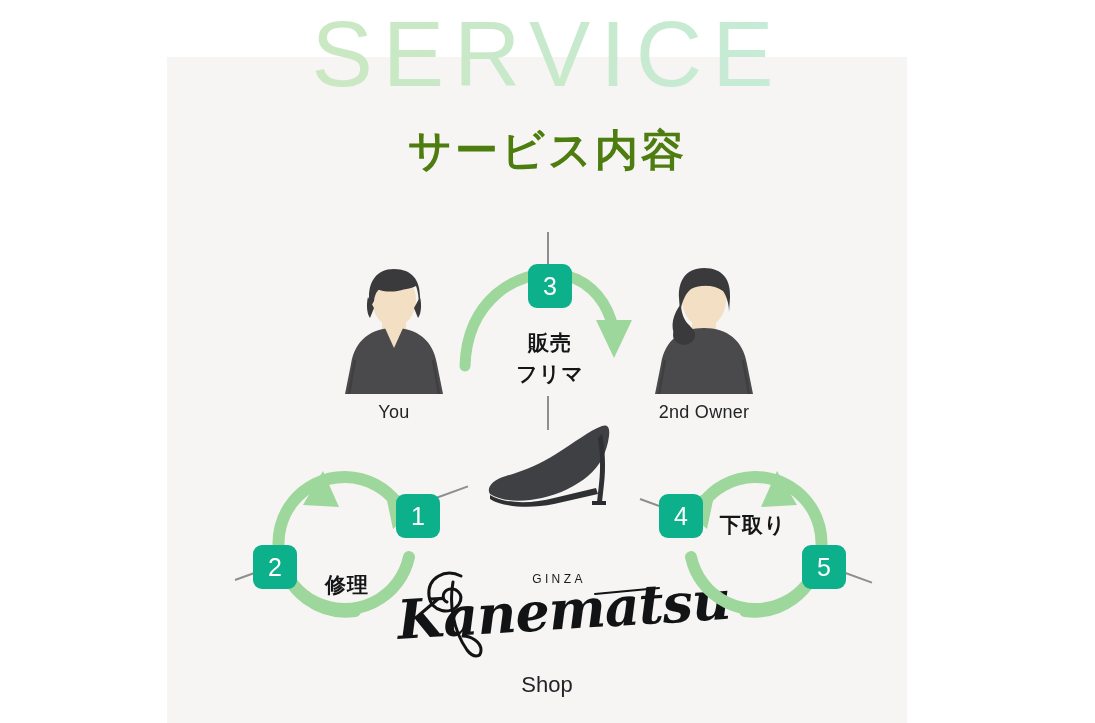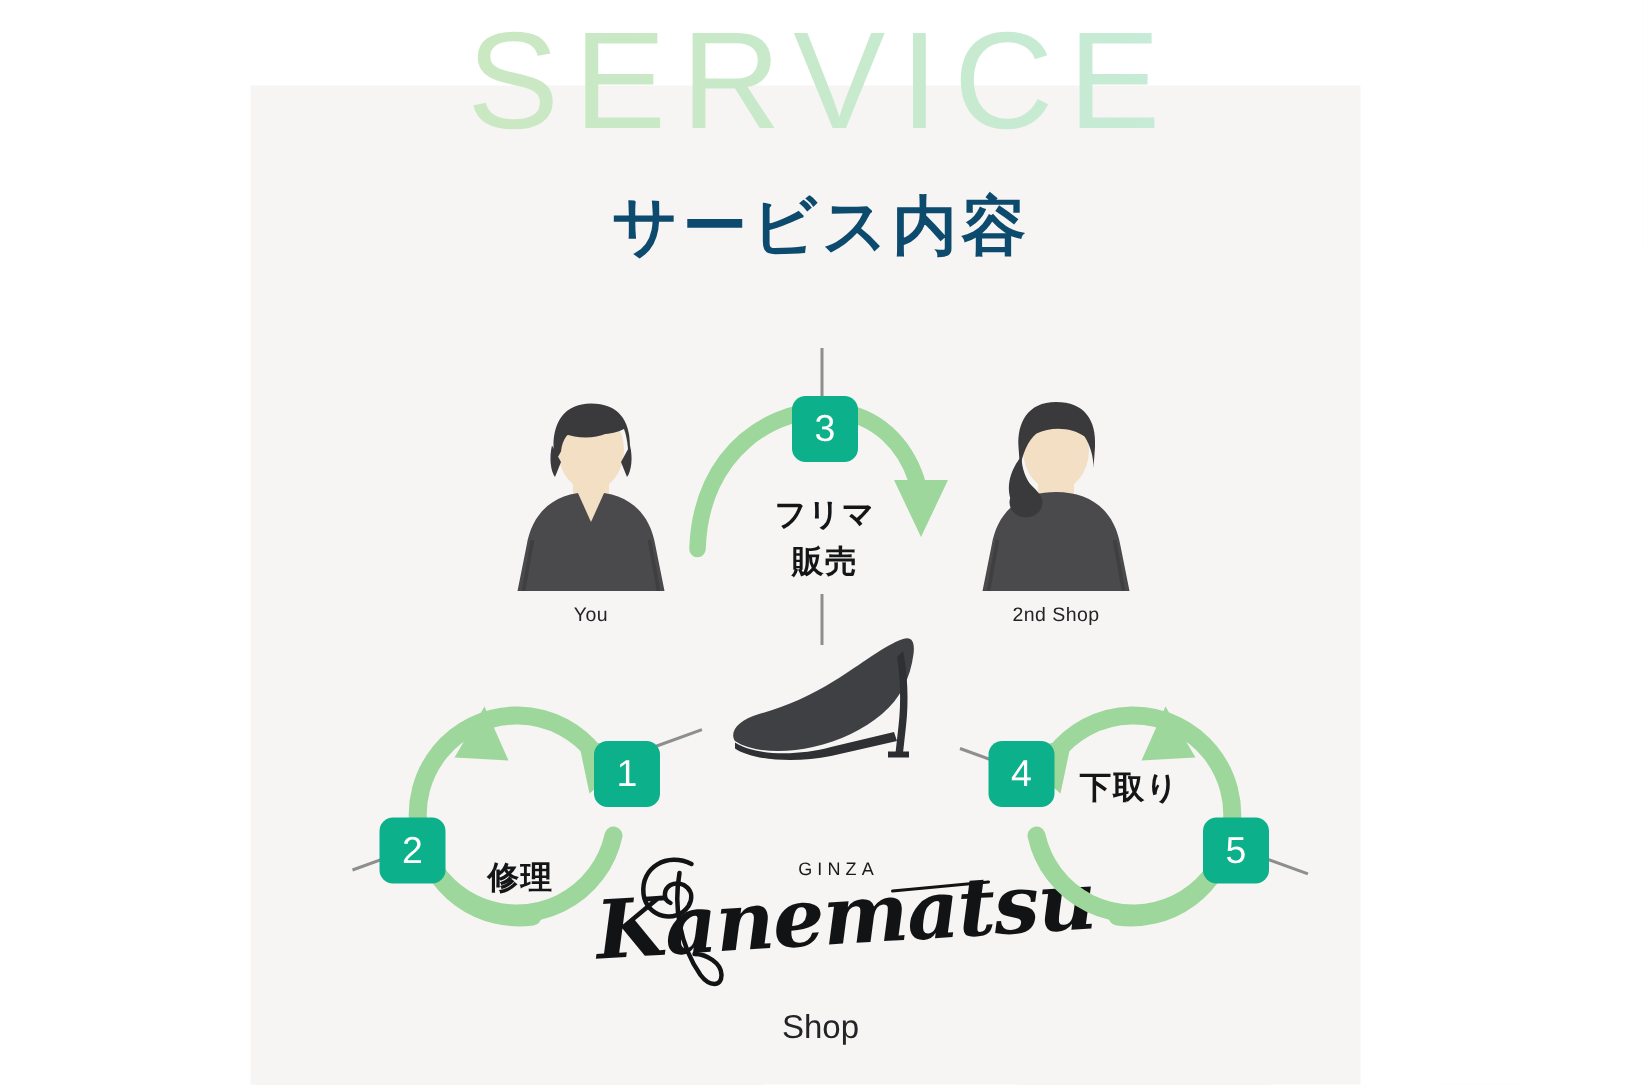--- a/index.html
+++ b/index.html
@@ -57,40 +57,40 @@
   #page-title {
     position: absolute;
     left: 0;
     top: 122px;
     width: 1095px;
     text-align: center;
     font-family: "DejaVu Sans", "Liberation Sans", sans-serif;
     font-size: 43px;
     font-weight: 700;
     letter-spacing: 3px;
-    color: #0c4a6e;
+    color: #4d7c0f;
     white-space: nowrap;
   }
 
   
   .person {
     position: absolute;
     width: 150px;
     text-align: center;
   }
   .person .figure {
     width: 150px;
     height: 130px;
     position: relative;
     margin: 0 auto;
   }
   .person .caption {
     margin-top: 8px;
     font-family: "Liberation Sans", "DejaVu Sans", sans-serif;
-    font-size: 13px;
+    font-size: 18px;
     color: #232428;
     letter-spacing: 0.3px;
   }
   #person-you   { left: 319px; top: 264px; }
   #person-owner { left: 629px; top: 264px; }
 
   
   #shoe {
     position: absolute;
     left: 476px;
@@ -259,21 +259,21 @@
         <path d="M114 96 L120 130" stroke="#3f3f41" stroke-width="2.4" fill="none"></path>
         <ellipse cx="75" cy="36" rx="22" ry="27" fill="#f2dfc4"></ellipse>
 
         <path d="M75 4 C 56 4 49 18 50 34 L51 48 C53 38 56 30 62 25 C72 20 86 21 94 27 C98 33 100 41 100 48 L101 34 C102 16 94 4 75 4 Z" fill="#3a3a3c"></path>
         <path d="M62 24 C72 13 88 15 95 27 C86 20 72 20 62 24 Z" fill="#3a3a3c"></path>
 
         <path d="M52 40 C 44 50 41 62 46 72 C50 80 58 82 63 77 C68 72 64 64 59 60 C55 56 52 48 52 40 Z" fill="#3a3a3c"></path>
         <ellipse cx="55" cy="71" rx="11" ry="10" fill="#3a3a3c"></ellipse>
       </svg>
     </div>
-    <div class="caption">2nd Shop</div>
+    <div class="caption">2nd Owner</div>
   </div>
 
   <div id="shoe">
     <svg viewBox="0 0 150 100" width="150" height="100" aria-hidden="true">
 
       <path d="M24 74 C 44 70 78 58 104 34 C112 27 120 20 126 14 C124 26 118 38 106 48 C84 66 52 76 28 78 Z" fill="#f5e2c4"></path>
 
       <path d="M14 76 C 10 70 16 62 30 58 C48 53 64 46 80 36 C98 25 114 12 126 8 C132 6 134 10 133 18 C131 34 124 48 112 58 C100 68 84 76 66 80 C48 84 26 84 14 76 Z" fill="#3f4043"></path>
 
       <path d="M14 77 C 28 86 56 86 78 80 L120 70 L122 76 L78 86 C54 91 26 89 14 81 Z" fill="#2f3033"></path>
@@ -315,22 +315,22 @@
     <svg viewBox="0 0 200 200" width="200" height="200" aria-hidden="true">
       <path d="M50 58 A 66 66 0 1 1 38 112" stroke="#9ed79b" stroke-width="12" fill="none" stroke-linecap="round"></path>
       <polygon points="62,46 24,58 54,84" fill="#9ed79b"></polygon>
       <path d="M166 112 A 66 66 0 0 1 92 166" stroke="#9ed79b" stroke-width="12" fill="none" stroke-linecap="round"></path>
       <polygon points="144,60 124,26 108,62" fill="#9ed79b"></polygon>
     </svg>
   </div>
   <div class="cycle-label" id="label-trade">下取り</div>
 
   <div class="cycle-label" id="label-flea">
+    <div>販売</div>
     <div>フリマ</div>
-    <div>販売</div>
   </div>
 
   <div class="tick" id="tick-top"></div>
   <div class="tick" id="tick-bottom"></div>
   <div class="diag" id="diag-1"></div>
   <div class="diag" id="diag-2"></div>
   <div class="diag" id="diag-4"></div>
   <div class="diag" id="diag-5"></div>
 
   <div class="badge" id="badge-1">1</div>

